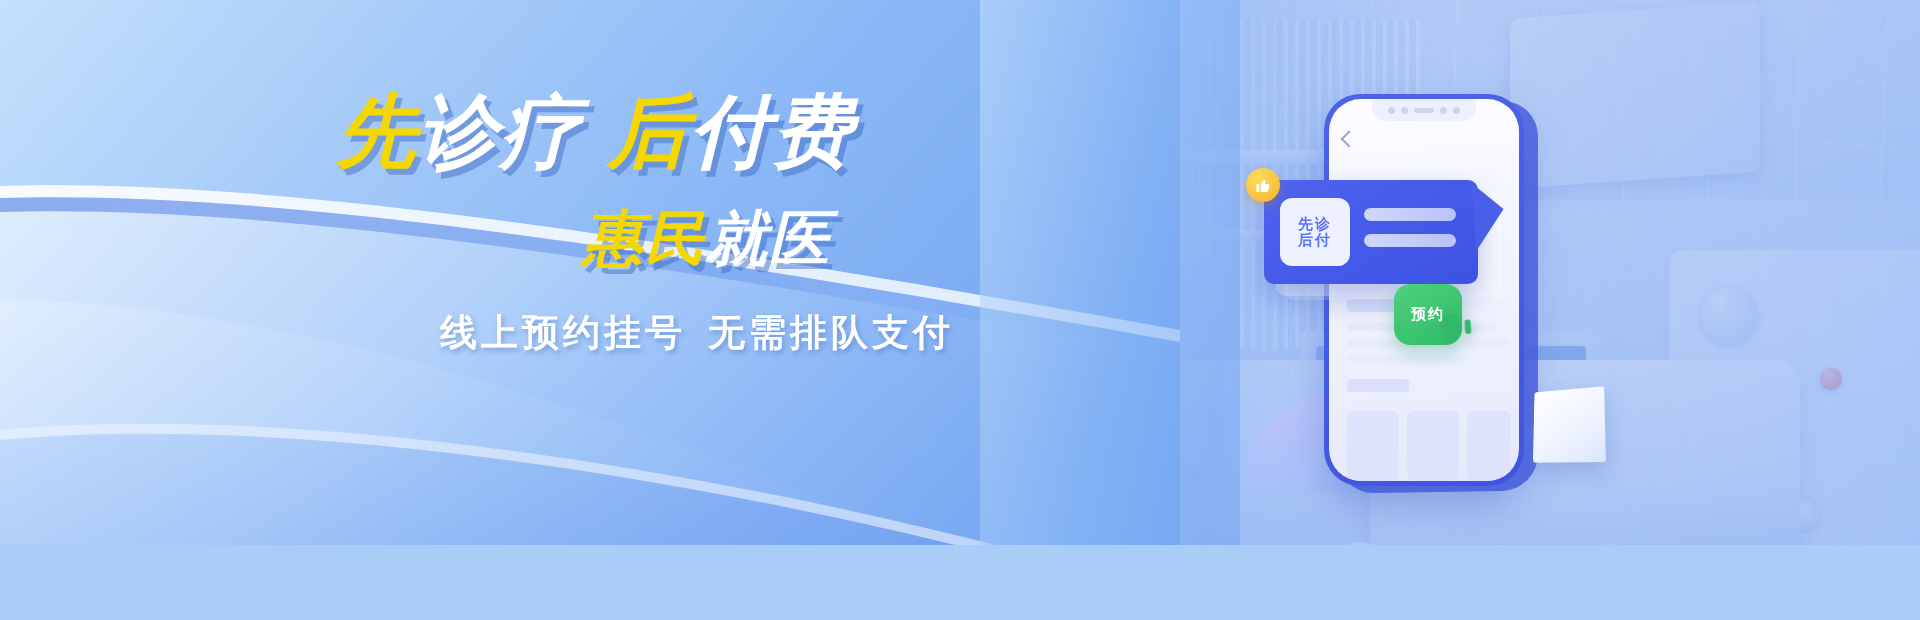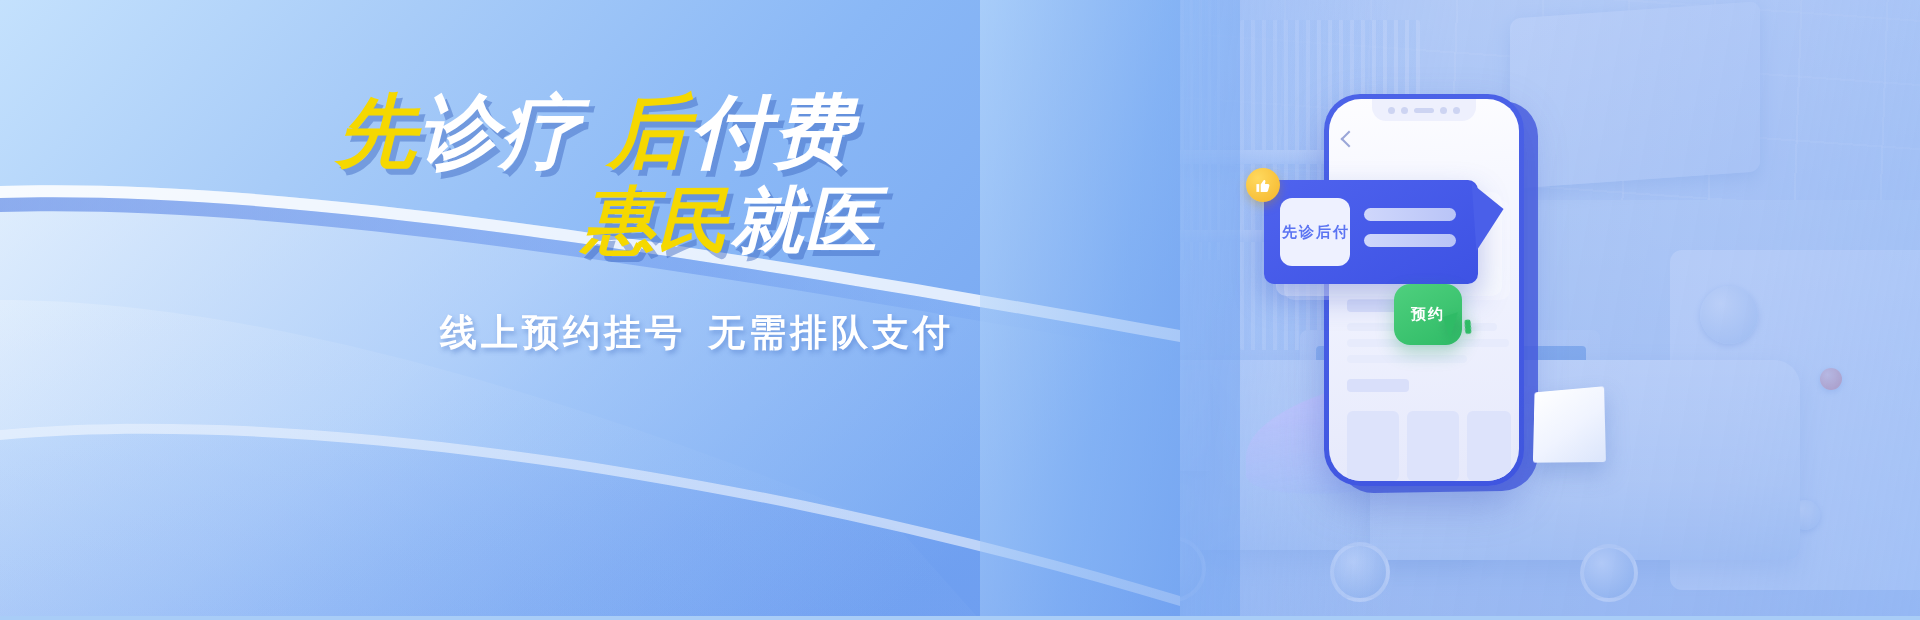--- a/index.html
+++ b/index.html
@@ -5,21 +5,21 @@
 <style>
   html,body{margin:0;padding:0;}
   body{
     width:1920px;height:620px;overflow:hidden;
     font-family:"Liberation Sans","DejaVu Sans",sans-serif;
     background:#a9cdf7;
   }
 
   
   .banner{
-    position:relative;width:1920px;height:616px;overflow:hidden;
+    position:relative;width:1920px;height:545px;overflow:hidden;
     background:linear-gradient(105deg,#bcdcfb 0%,#a8ccf8 28%,#8fbcf6 55%,#7ba9f2 78%,#6f9ef0 100%);
   }
 
   
   .photo{
     position:absolute;top:0;right:0;width:980px;height:620px;
     overflow:hidden;
   }
   .photo .ceiling{
     position:absolute;top:0;left:0;width:100%;height:210px;
@@ -136,21 +136,21 @@
     position:absolute;white-space:nowrap;
     font-family:"DejaVu Sans","Liberation Sans",sans-serif;
     font-weight:bold;font-style:italic;
     letter-spacing:2px;
   }
   .line1{
     left:336px;top:92px;font-size:80px;line-height:1;
     text-shadow:5px 6px 0 rgba(58,100,190,.45);
   }
   .line2{
-    left:583px;top:184px;font-size:72px;line-height:1;
+    left:583px;top:208px;font-size:60px;line-height:1;
     text-shadow:5px 6px 0 rgba(58,100,190,.45);
   }
   .y{color:#f5d800;}
   .w{color:#ffffff;}
   .gap{display:inline-block;width:26px;}
 
   .subtitle{
     position:absolute;left:440px;top:308px;
     font-family:"DejaVu Sans","Liberation Sans",sans-serif;
     font-size:37px;color:#ffffff;letter-spacing:4px;font-weight:700;
@@ -215,21 +215,21 @@
     position:absolute;left:-40px;top:104px;width:226px;height:104px;
     background:rgba(255,255,255,.38);border-radius:10px;z-index:2;
   }
   .bubble-ghost2{
     position:absolute;left:-32px;top:112px;width:226px;height:100px;
     background:rgba(255,255,255,.24);border-radius:10px;z-index:1;
   }
   .chip{
     position:absolute;left:16px;top:18px;width:70px;height:68px;
     border-radius:12px;background:#eef1ff;
-    display:flex;flex-direction:row;align-items:center;justify-content:flex-end;
+    display:flex;flex-direction:column;align-items:center;justify-content:center;
     line-height:1.08;
   }
   .chip span{
     font-family:"DejaVu Sans","Liberation Sans",sans-serif;
     font-size:15px;font-weight:bold;color:#5b74f2;letter-spacing:2px;
   }
   .bubble .l1,.bubble .l2{
     position:absolute;left:100px;height:13px;border-radius:7px;
     background:linear-gradient(90deg,#cfd7fb,#b9c4f7);
   }

